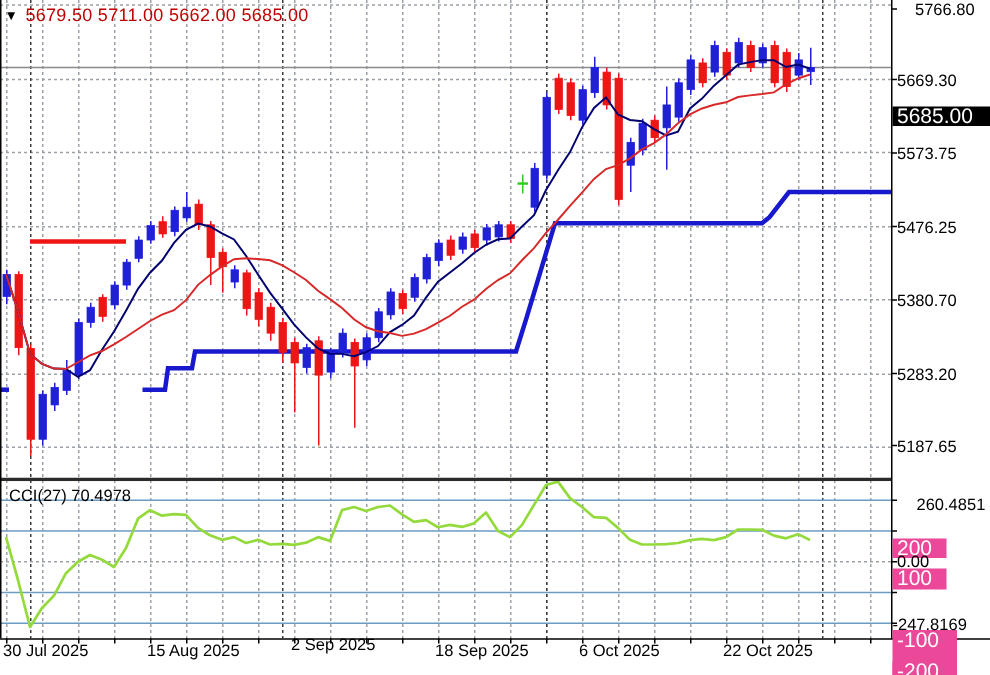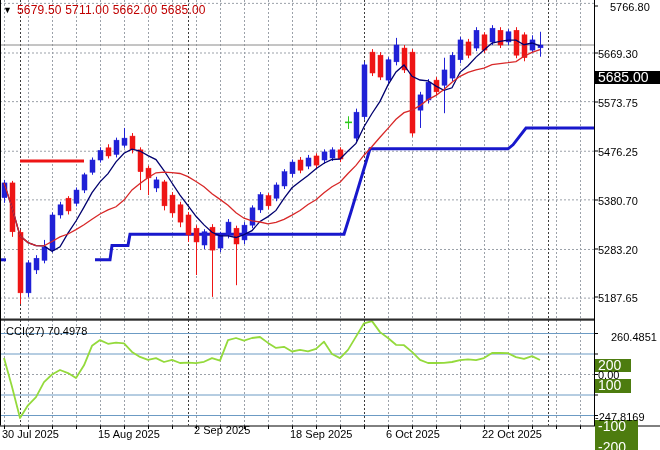--- a/index.html
+++ b/index.html
@@ -7,21 +7,21 @@
          font-family:"Liberation Sans",sans-serif;overflow:hidden;}
   svg{position:absolute;left:0;top:0;}
   .lbl{position:absolute;font-size:11px;line-height:12px;color:#000;white-space:nowrap;}
   .hdr{position:absolute;left:3px;top:3px;font-size:12px;line-height:14px;color:#000;
        display:flex;align-items:center;white-space:nowrap;}
   .hdr .tri{font-size:9px;margin-right:5px;color:#000;}
   .hdr .quote{color:#c00000;margin-left:0;letter-spacing:.2px;}
   .axis-box{position:absolute;font-size:14px;line-height:13px;color:#fff;padding-left:3px;
             white-space:nowrap;margin-top:32px;}
   .price-box{background:#000;}
-  .cci-box{background:#4d7c0f;}
+  .cci-box{background:#ec4899;}
 </style>
 </head>
 <body>
 
 <div class="chart">
   <svg id="cv" width="660" height="450">
       <line x1="4.5" y1="0" x2="4.5" y2="425.5" stroke="#9ba1a9" stroke-width="1" stroke-dasharray="2,2"></line>
       <line x1="28.5" y1="0" x2="28.5" y2="425.5" stroke="#9ba1a9" stroke-width="1" stroke-dasharray="2,2"></line>
       <line x1="52.5" y1="0" x2="52.5" y2="425.5" stroke="#9ba1a9" stroke-width="1" stroke-dasharray="2,2"></line>
       <line x1="76.5" y1="0" x2="76.5" y2="425.5" stroke="#9ba1a9" stroke-width="1" stroke-dasharray="2,2"></line>

